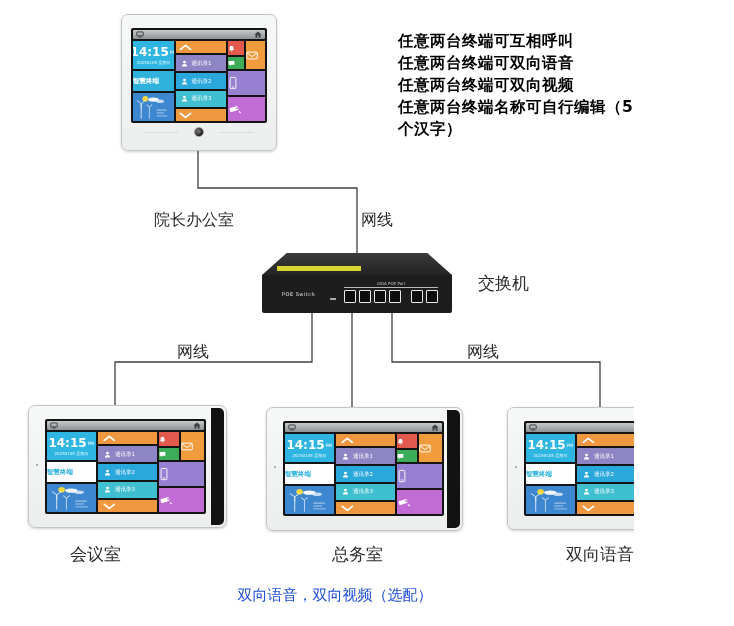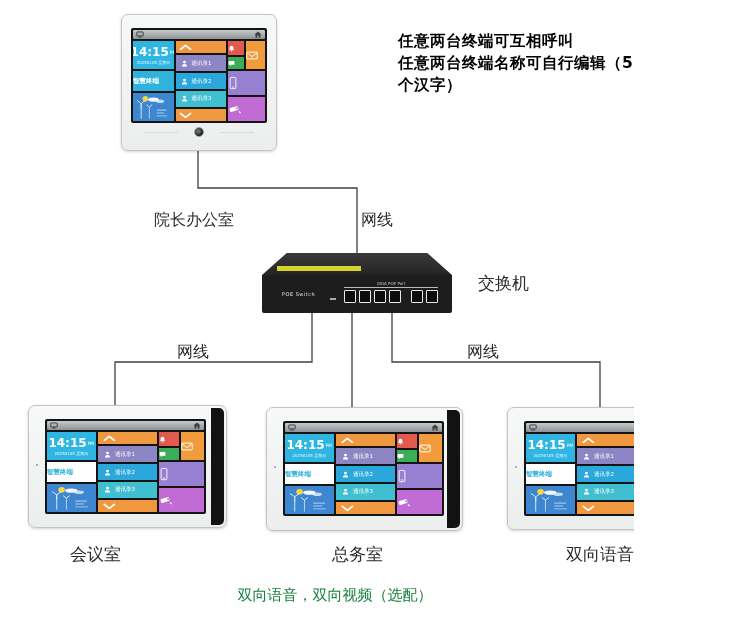--- a/index.html
+++ b/index.html
@@ -7,21 +7,21 @@
   body { font-family:"DejaVu Sans","Liberation Sans",sans-serif; }
   .canvas { position:relative; width:634px; height:626px; background:#fff; overflow:hidden; }
 
   
   .wires { position:absolute; inset:0; pointer-events:none; }
   .wires path { stroke:var(--line,#404040); stroke-width:1.3; fill:none; }
 
   
   .lbl { position:absolute; color:#2b2b2b; font-size:16px; white-space:nowrap; }
   .feature-list { position:absolute; left:398px; top:30px; font-weight:700; color:#000; font-size:15.5px; line-height:22px; letter-spacing:.5px; }
-  .bottom-note { position:absolute; left:0; right:0; top:586px; text-align:center; color:#15803d; font-size:15px;margin-left:36px; }
+  .bottom-note { position:absolute; left:0; right:0; top:586px; text-align:center; color:#1d4ed8; font-size:15px;margin-left:36px; }
 
   
   .tablet { position:absolute; background:linear-gradient(#f7f8f8,#eceeee); border:1px solid #c2c5c7; border-radius:7px; box-shadow:0 1px 3px rgba(0,0,0,.18); }
   .tablet .screen-wrap { position:absolute; background:#141414; border-radius:2px; padding:2px; display:flex; flex-direction:column; overflow:hidden; }
   .t-top .screen-wrap { left:9px; right:9px; top:13px; height:95px; }
   .t-bot .screen-wrap { left:16px; top:13px; width:161px; height:95px; }
   .side-bar { position:absolute; right:2px; top:2px; bottom:2px; width:13px; background:#121212; border-radius:0 5px 5px 0; }
   .cam-dot { position:absolute; left:50%; top:112px; transform:translateX(-50%); width:10px; height:10px; border-radius:50%; background:radial-gradient(circle at 40% 40%, #6a6a6a 20%, #1c1c1c 65%); border:1.5px solid #9a9d9f; }
   .spk-line { position:absolute; top:117px; width:34px; height:1px; background:#d9dbdc; }
   .spk-line.l { left:22px; } .spk-line.r { right:22px; }
@@ -92,20 +92,22 @@
 
   <svg class="wires" width="734" height="626" viewBox="0 0 734 626">
     <path d="M198 151 V188 H357 V253"></path>
     <path d="M312 313 V362 H115 V406"></path>
     <path d="M352 313 V408"></path>
     <path d="M392 313 V362 H600 V407"></path>
   </svg>
 
   <div class="feature-list">
     <div>任意两台终端可互相呼叫</div>
+    <div>任意两台终端可双向语音</div>
+    <div>任意两台终端可双向视频</div>
     <div>任意两台终端名称可自行编辑（5个汉字）</div>
   </div>
 
   <div class="tablet t-top" style="left:121px; top:14px; width:156px; height:137px;">
 
   <div class="screen-wrap">
     <div class="statusbar">
       <svg width="8" height="7" viewBox="0 0 10 8">
             <rect x="1" y="0.8" width="8" height="5" rx="0.6" fill="none" stroke="#3c4043" stroke-width="1.2"></rect>
             <line x1="3" y1="7.2" x2="7" y2="7.2" stroke="#3c4043" stroke-width="1.2"></line>

